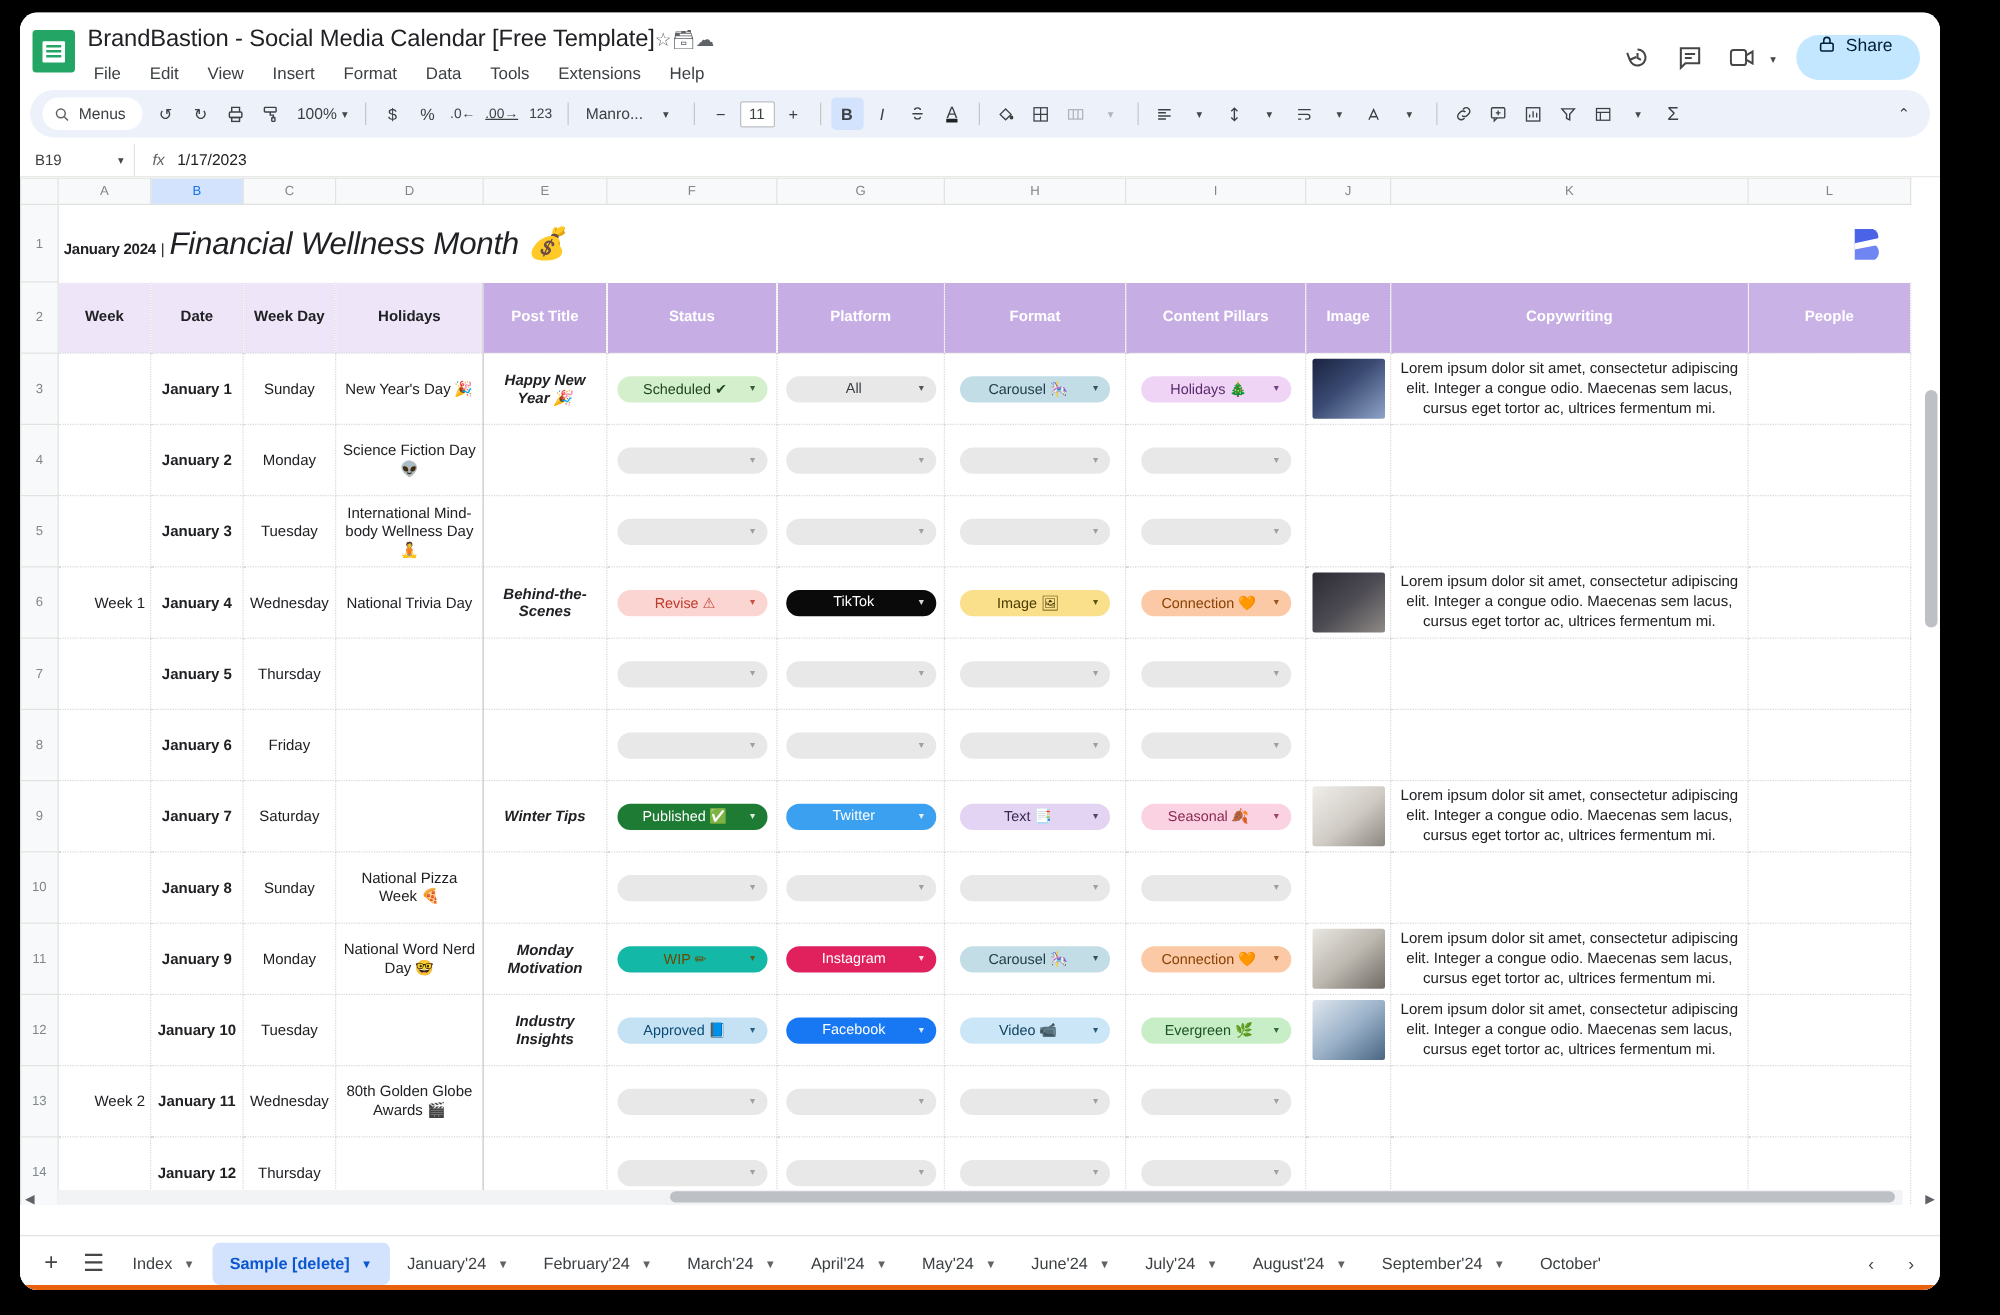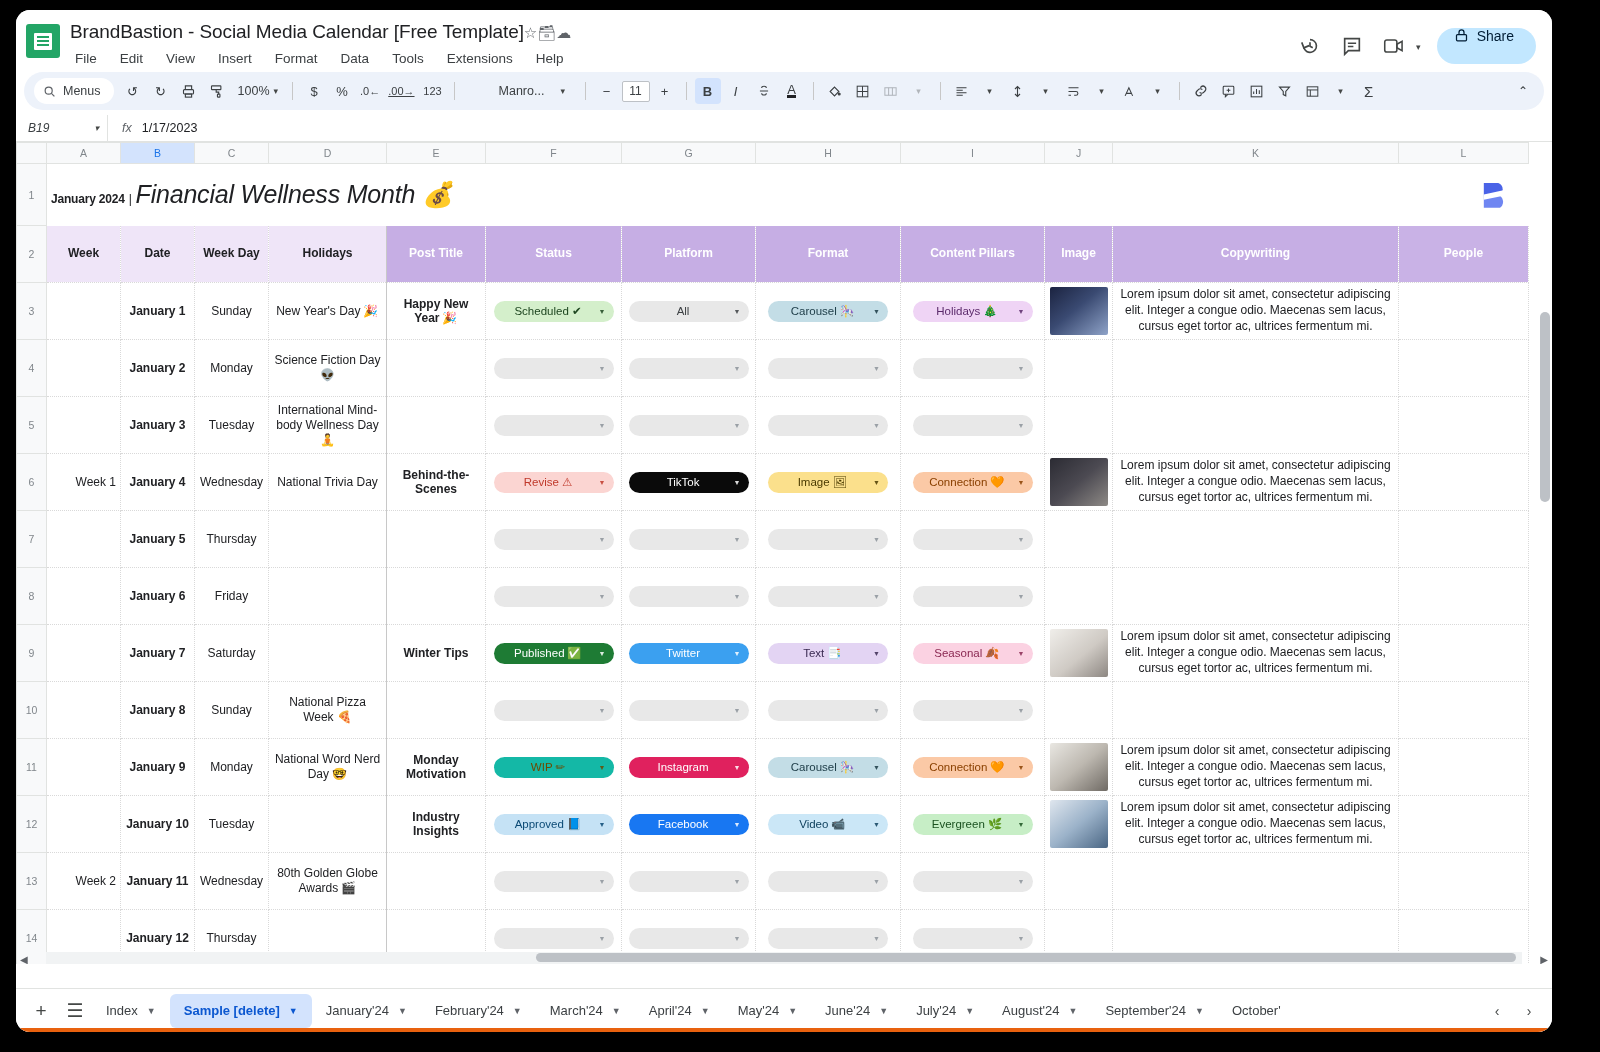--- a/index.html
+++ b/index.html
@@ -77,38 +77,38 @@
   }
   .tb-btn {
     min-width: 26px; height:26px; display:flex; align-items:center; justify-content:center;
     font-size: 13px; color:#3c4043; border-radius:4px; cursor:pointer; padding:0 3px;
   }
   .tb-btn.active { background:#D3E3FD; }
   .tb-sep { width:1px; height:18px; background:#C7C7C7; margin: 0 6px; }
   .tb-zoom { display:flex; align-items:center; gap:4px; font-size:12.5px; color:#3c4043;
              padding: 0 6px; height:26px; cursor:pointer; }
   .tb-font { display:flex; align-items:center; gap:16px; font-size:12.5px; color:#3c4043;
-             width: 84px; padding: 0 6px; height:26px; cursor:pointer;margin-left:30px; }
+             width: 84px; padding: 0 6px; height:26px; cursor:pointer; }
   .fsize {
     width:28px; height:21px; border:1px solid #bdc1c6; border-radius:2px; background:#fff;
     font-size:12px; text-align:center; color:#3c4043; line-height:19px;
   }
   .tb-collapse { margin-left:auto; font-size:12px; color:#3c4043; cursor:pointer; padding-right:6px;}
   .disabled { opacity: .35; }
 
   
   .formulabar {
     height: 27px; display:flex; align-items:center;
     border-bottom: 1px solid #e1e3e1; margin-top:5px;
     font-size: 12px; color: #3c4043;
   }
   .namebox {
     width: 92px; display:flex; align-items:center; justify-content:space-between;
     padding: 0 8px 0 12px; font-size:12px; color:#3c4043;
-    border-right:1px solid #e1e3e1; height:100%; cursor:pointer;font-style:italic;
+    border-right:1px solid #e1e3e1; height:100%; cursor:pointer;
   }
   .fx { padding: 0 10px 0 14px; font-style: italic; color:#5f6368; font-size:12.5px;}
   .fval { font-size:12.5px; color:#202124; }
 
   
   .gridwrap { position:relative; height: 822px; overflow:hidden; background:#fff; }
   table.sheet { border-collapse: collapse; table-layout: fixed; }
   .colhead-row td {
     height: 21px; background:#F8F9FA; border:1px solid #E1E3E1;
     font-size: 10.5px; color:#80868B; text-align:center; vertical-align:middle;
@@ -141,21 +141,21 @@
          font-size:13.5px; font-weight:700; line-height:1.15; }
   .hdr.lite { background:#EFE5F8; color:#202124; }
   .hdr.dark { background:#C6AEE4; color:#ffffff; }
   .hdr.dark2 { background:#C9B2E6; color:#ffffff; }
 
   
   .c-week { text-align:right; font-size:14px; color:#202124; }
   .c-date { text-align:center; font-size:14.5px; font-weight:700; color:#1a1a1a; }
   .c-wday { text-align:center; font-size:11px; color:#3c4043; }
   .c-hol  { text-align:center; font-size:11.5px; color:#202124; line-height:1.25; padding: 0 8px;}
-  .c-post { text-align:center; font-size:13px; font-weight:700; color:#1a1a1a; line-height:1.2; }
+  .c-post { text-align:center; font-size:13px; font-weight:700; color:#1a1a1a; line-height:1.2;font-style:italic; }
   .c-copy { text-align:center; font-size:11.5px; color:#202124; line-height:1.32;
             padding: 0 10px; overflow:hidden; }
   .shaded { background:#F6F6F6; }
 
   
   .chipwrap { display:flex; align-items:center; justify-content:center; }
   .chip {
     display:flex; align-items:center; justify-content:space-between;
     height: 21px; border-radius: 11px; padding: 0 8px 0 10px;
     font-size: 11.5px; min-width: 120px; cursor:pointer; white-space:nowrap;

